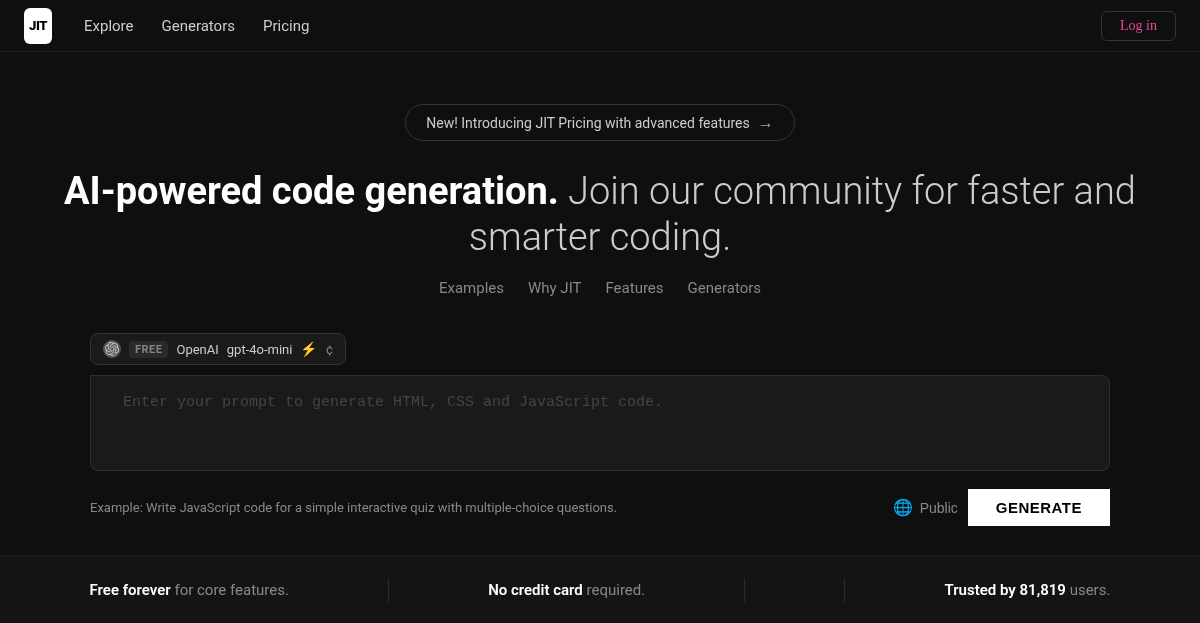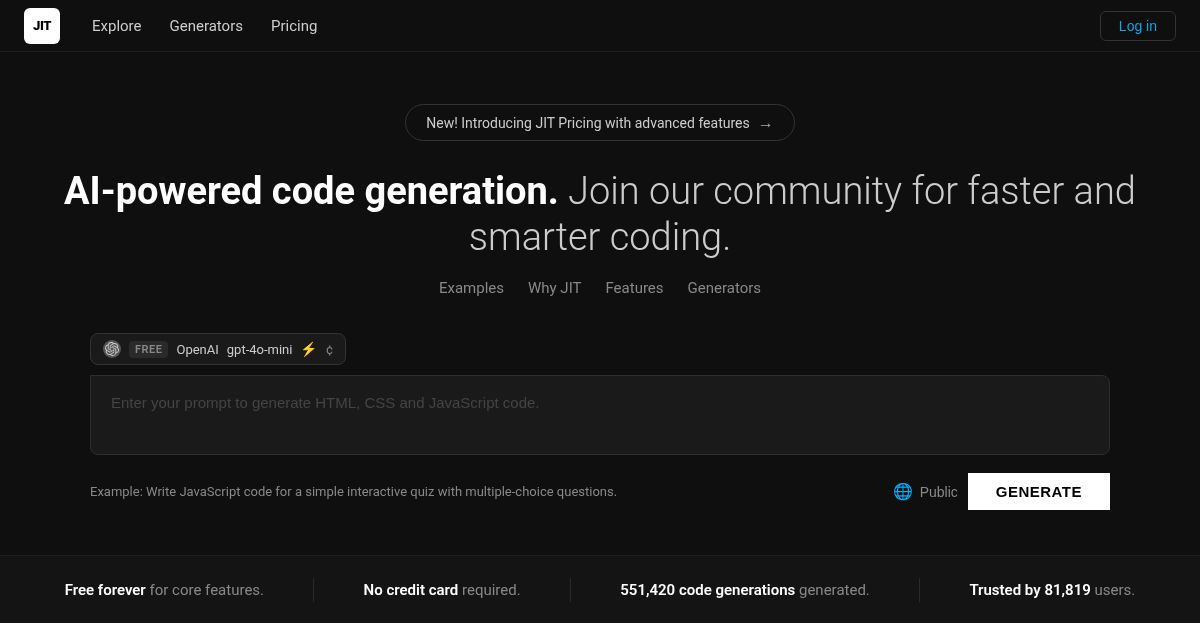--- a/index.html
+++ b/index.html
@@ -22,21 +22,21 @@
       height: 52px;
       border-bottom: 1px solid #1e1e1e;
       background: #0f0f0f;
     }
     .navbar-left {
       display: flex;
       align-items: center;
       gap: 32px;
     }
     .logo-box {
-      width: 36px;
+      width: 28px;
       height: 36px;
       background: #ffffff;
       border-radius: 6px;
       display: flex;
       align-items: center;
       justify-content: center;
       color: #000;
       font-weight: 900;
       font-size: 13px;
       letter-spacing: -0.5px;
@@ -53,25 +53,26 @@
       font-weight: 400;
     }
     .navbar-right {
       display: flex;
       align-items: center;
       gap: 10px;
     }
     .btn-login {
       background: transparent;
       border: 1px solid #333;
-      color: #0ea5e9;
+      color: #ec4899;
       padding: 6px 18px;
       border-radius: 6px;
       font-size: 14px;
       cursor: pointer;
+      font-family: Liberation Serif, serif;
     }
     .btn-signup {
       background: #ffffff;
       border: none;
       color: #000000;
       padding: 7px 18px;
       border-radius: 6px;
       font-size: 14px;
       font-weight: 600;
       cursor: pointer;
@@ -216,27 +217,27 @@
       cursor: pointer;
       font-size: 14px;
     }
 
     
     .prompt-area {
       width: 100%;
       background: #1a1a1a;
       border: 1px solid #2e2e2e;
       border-radius: 0 8px 8px 8px;
-      padding: 18px 20px;
+      padding: 18px 32px;
       color: #555;
       font-size: 15px;
       resize: none;
-      height: 80px;
+      height: 96px;
       outline: none;
-      font-family: Liberation Sans, sans-serif;
+      font-family: Liberation Mono, monospace;
     }
     .prompt-area::placeholder { color: #444; }
 
     
     .bottom-bar {
       display: flex;
       align-items: center;
       justify-content: space-between;
       width: 100%;
       margin-top: 14px;
@@ -380,22 +381,18 @@
   <div class="stat-item">
     <strong>Free forever</strong>
     <span> for core features.</span>
   </div>
   <div class="divider-v"></div>
   <div class="stat-item">
     <strong>No credit card</strong>
     <span> required.</span>
   </div>
   <div class="divider-v"></div>
-  <div class="stat-item">
-    <strong>551,420 code generations</strong>
-    <span> generated.</span>
-  </div>
   <div class="divider-v"></div>
   <div class="stat-item">
     <strong>Trusted by 81,819</strong>
     <span> users.</span>
   </div>
 </div>
 
 </body></html>

